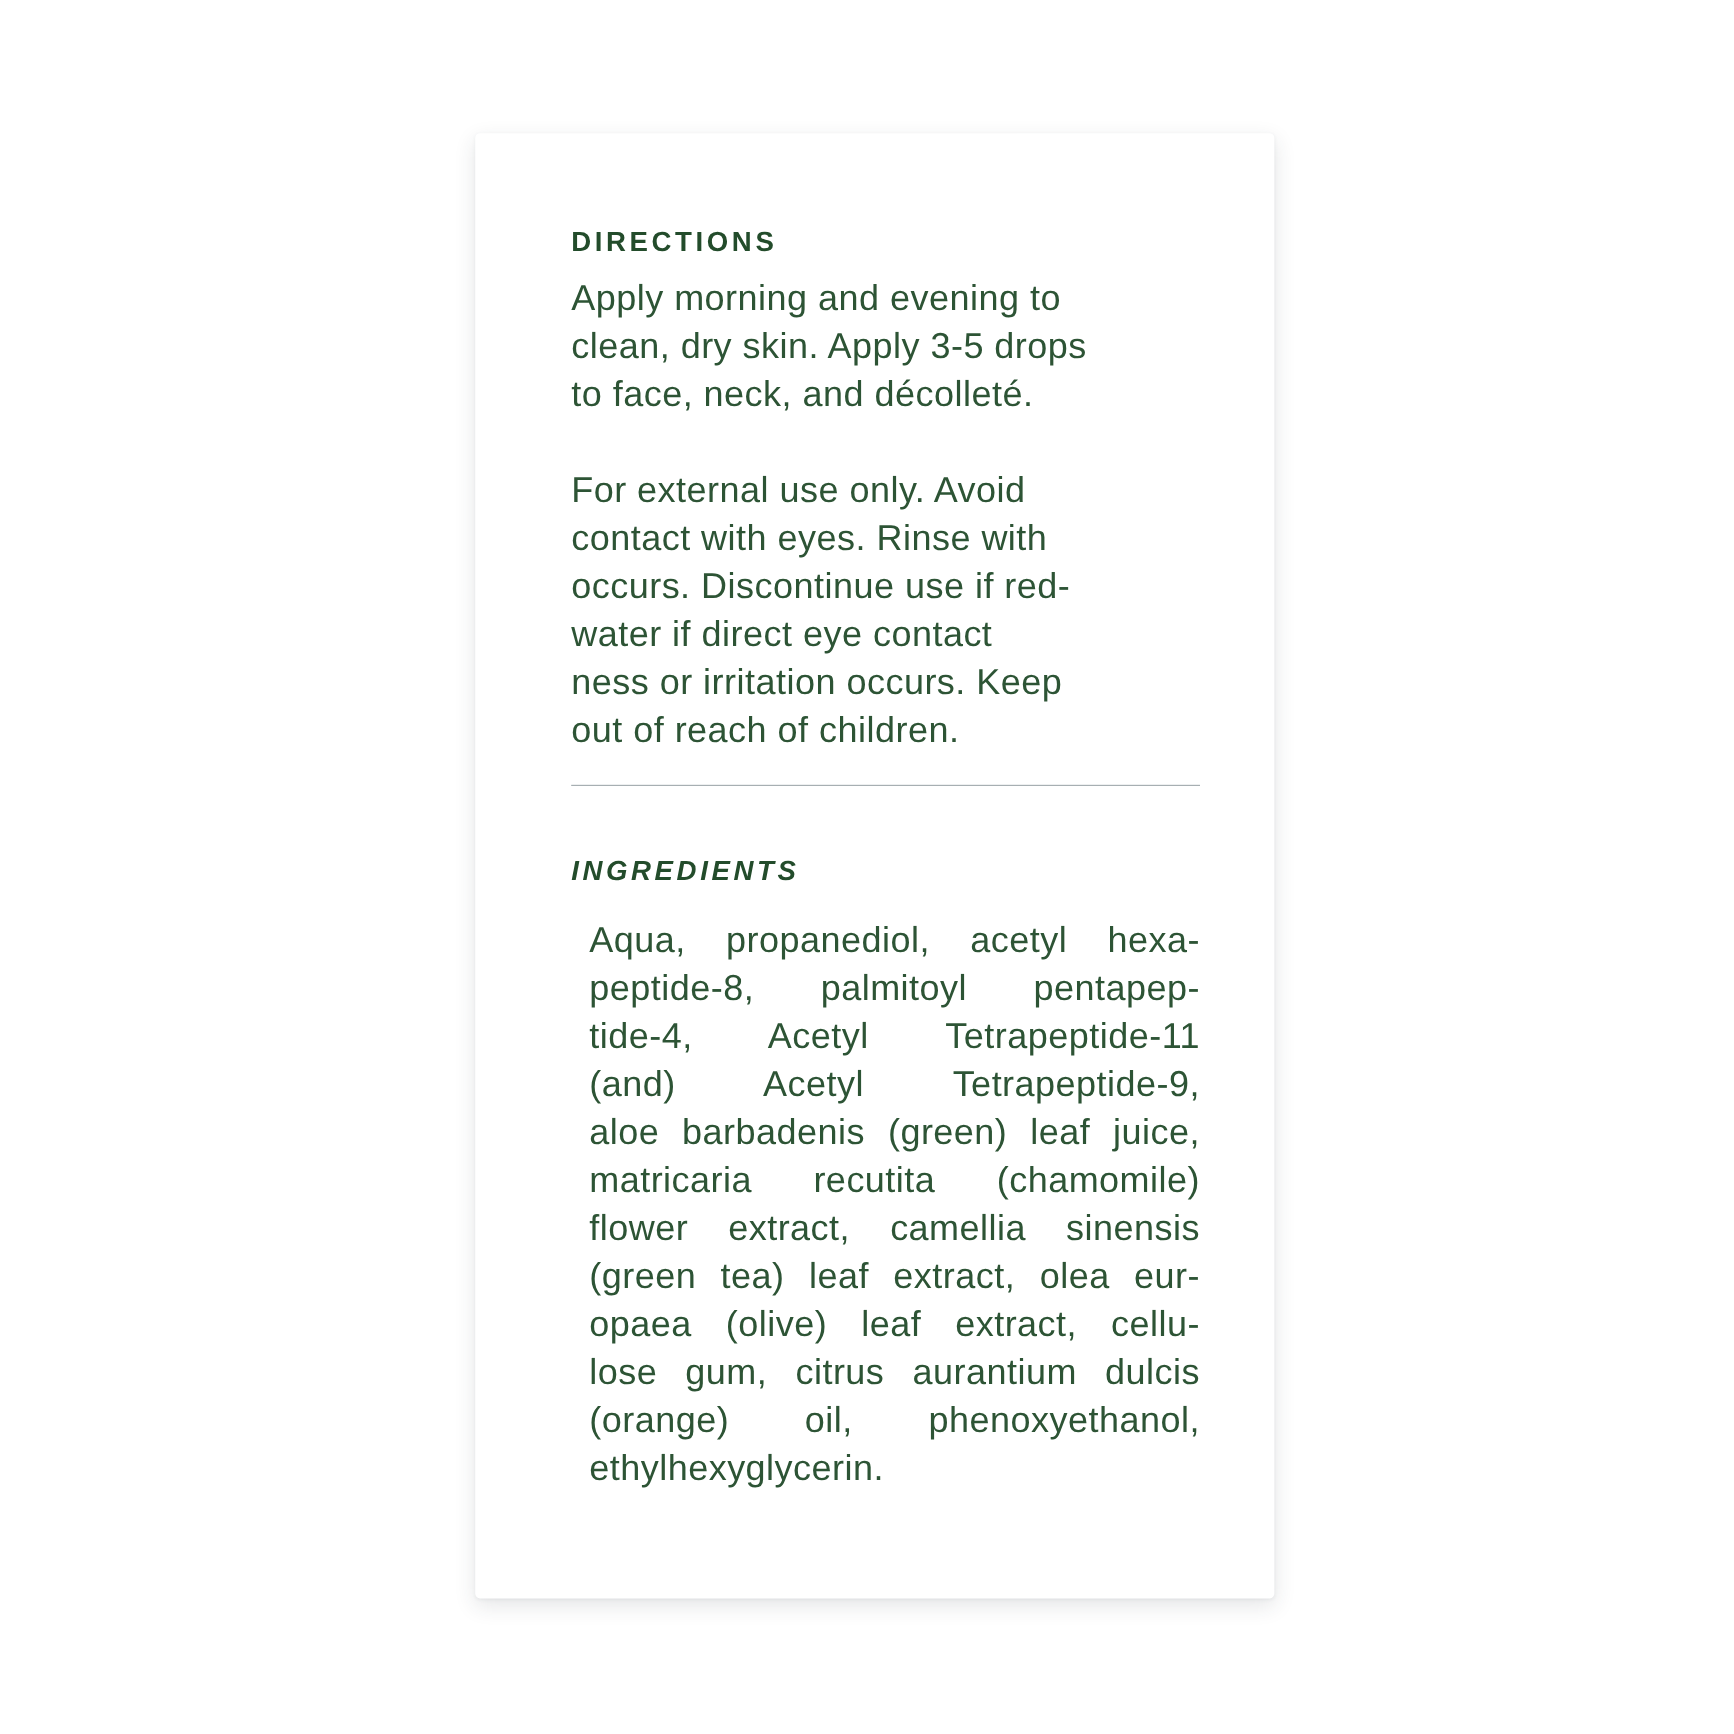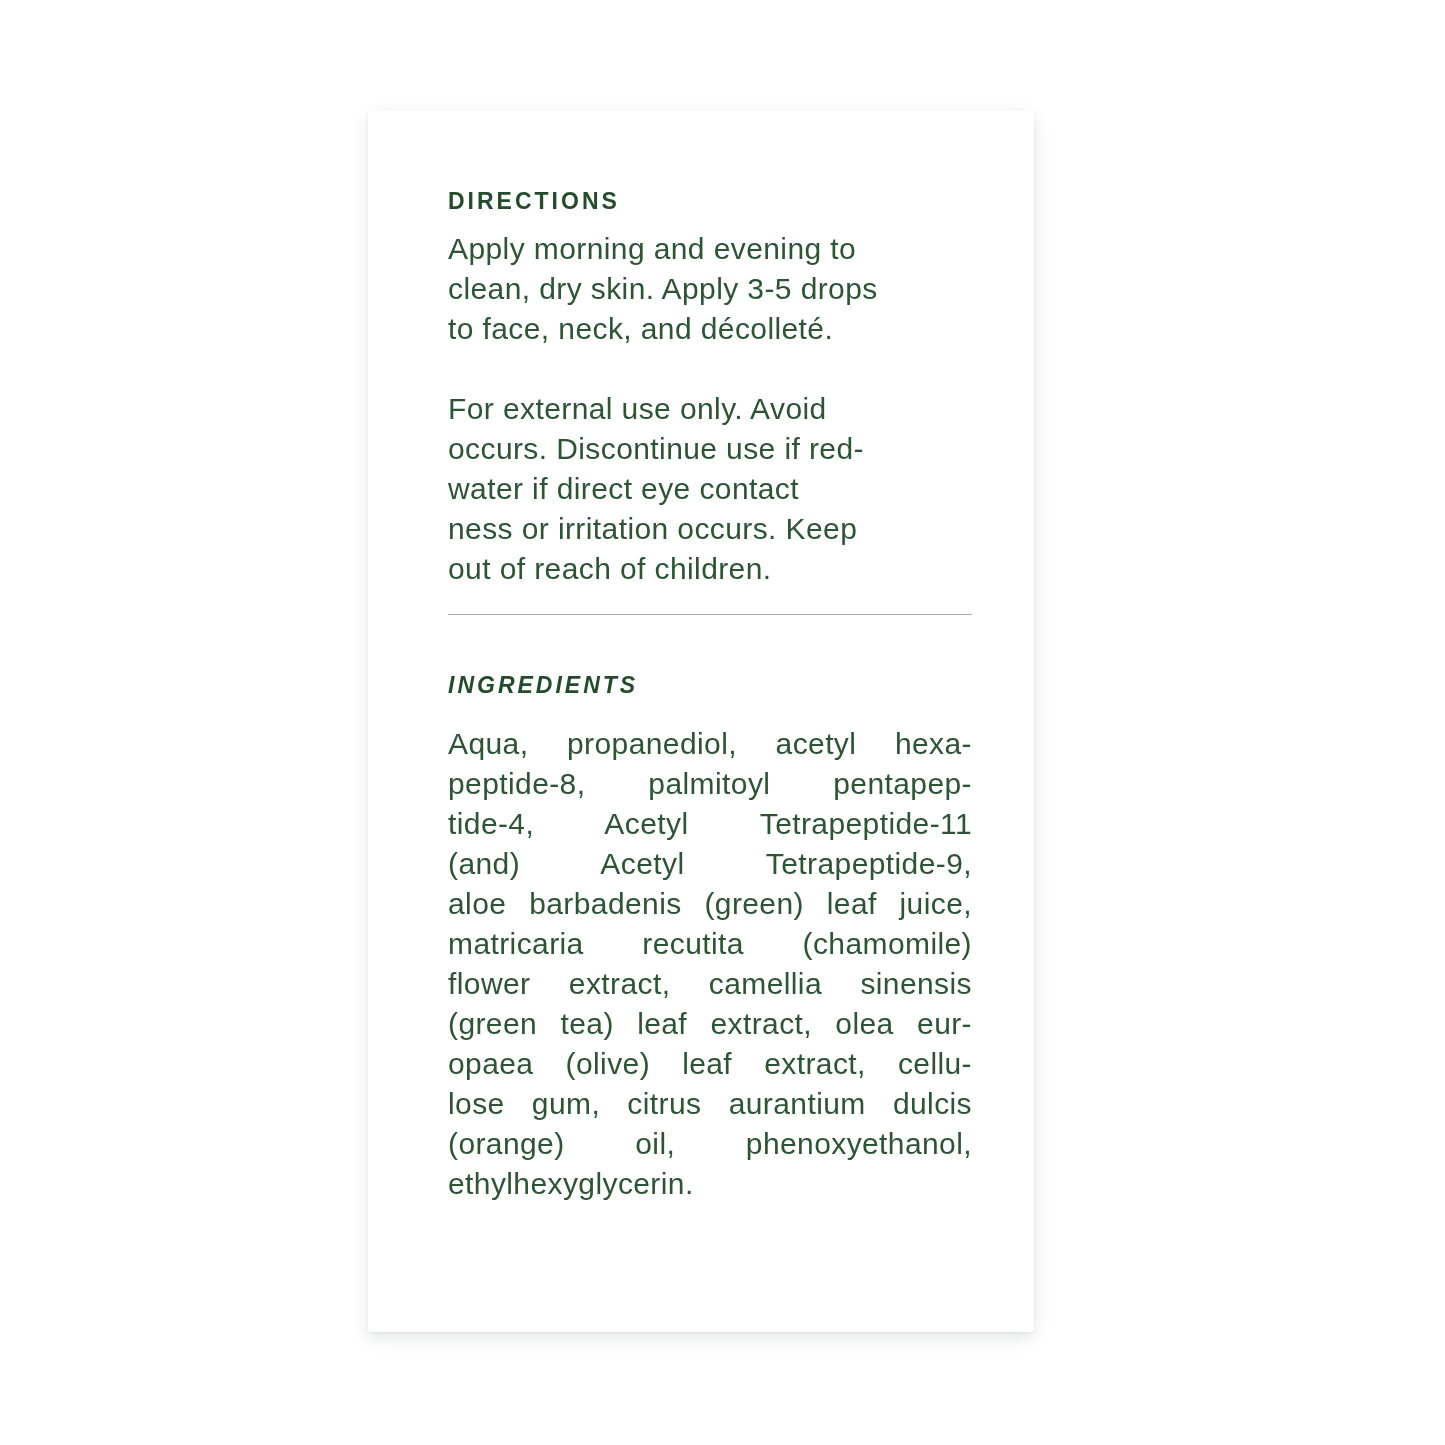--- a/index.html
+++ b/index.html
@@ -14,21 +14,21 @@
     margin: 0;
     padding: 0;
     width: 1445px;
     height: 1445px;
     background: var(--page-bg);
     font-family: "Liberation Sans", sans-serif;
     overflow: hidden;
   }
   .card {
     position: absolute;
-    left: 368px;
+    left: 396px;
     top: 111px;
     width: 666px;
     height: 1221px;
     background: var(--card-bg);
     border-radius: 4px;
     box-shadow: 0 6px 18px rgba(40, 50, 60, 0.12), 0 1px 3px rgba(40, 50, 60, 0.06);
     padding: 78px 62px 56px 80px;
   }
   .heading {
     margin: 0;
@@ -46,20 +46,21 @@
     letter-spacing: 0.4px;
     color: var(--body-color);
   }
   .para-usage { margin-bottom: 40px; }
   .para-warnings { margin-bottom: 25px; }
   .line { white-space: nowrap; }
   .justified .line {
     white-space: normal;
     text-align: justify;
     text-align-last: justify;
+    margin-left: 15px;
   }
   .justified .line.last {
     text-align: center;
     text-align-last: left;
   }
   .divider {
     border: none;
     border-top: 1px solid var(--divider-color);
     margin: 0 0 58px 0;
     width: 100%;
@@ -74,20 +75,21 @@
     <h2 class="heading directions">DIRECTIONS</h2>
 
     <div class="para para-usage">
       <div class="line">Apply morning and evening to</div>
       <div class="line">clean, dry skin. Apply 3-5 drops</div>
       <div class="line">to face, neck, and décolleté.</div>
     </div>
 
     <div class="para para-warnings">
       <div class="line">For external use only. Avoid</div>
+      <div class="line">contact with eyes. Rinse with</div>
       <div class="line">occurs. Discontinue use if red-</div>
       <div class="line">water if direct eye contact</div>
       <div class="line">ness or irritation occurs. Keep</div>
       <div class="line">out of reach of children.</div>
     </div>
   </section>
 
   <hr class="divider">
 
   <section>

